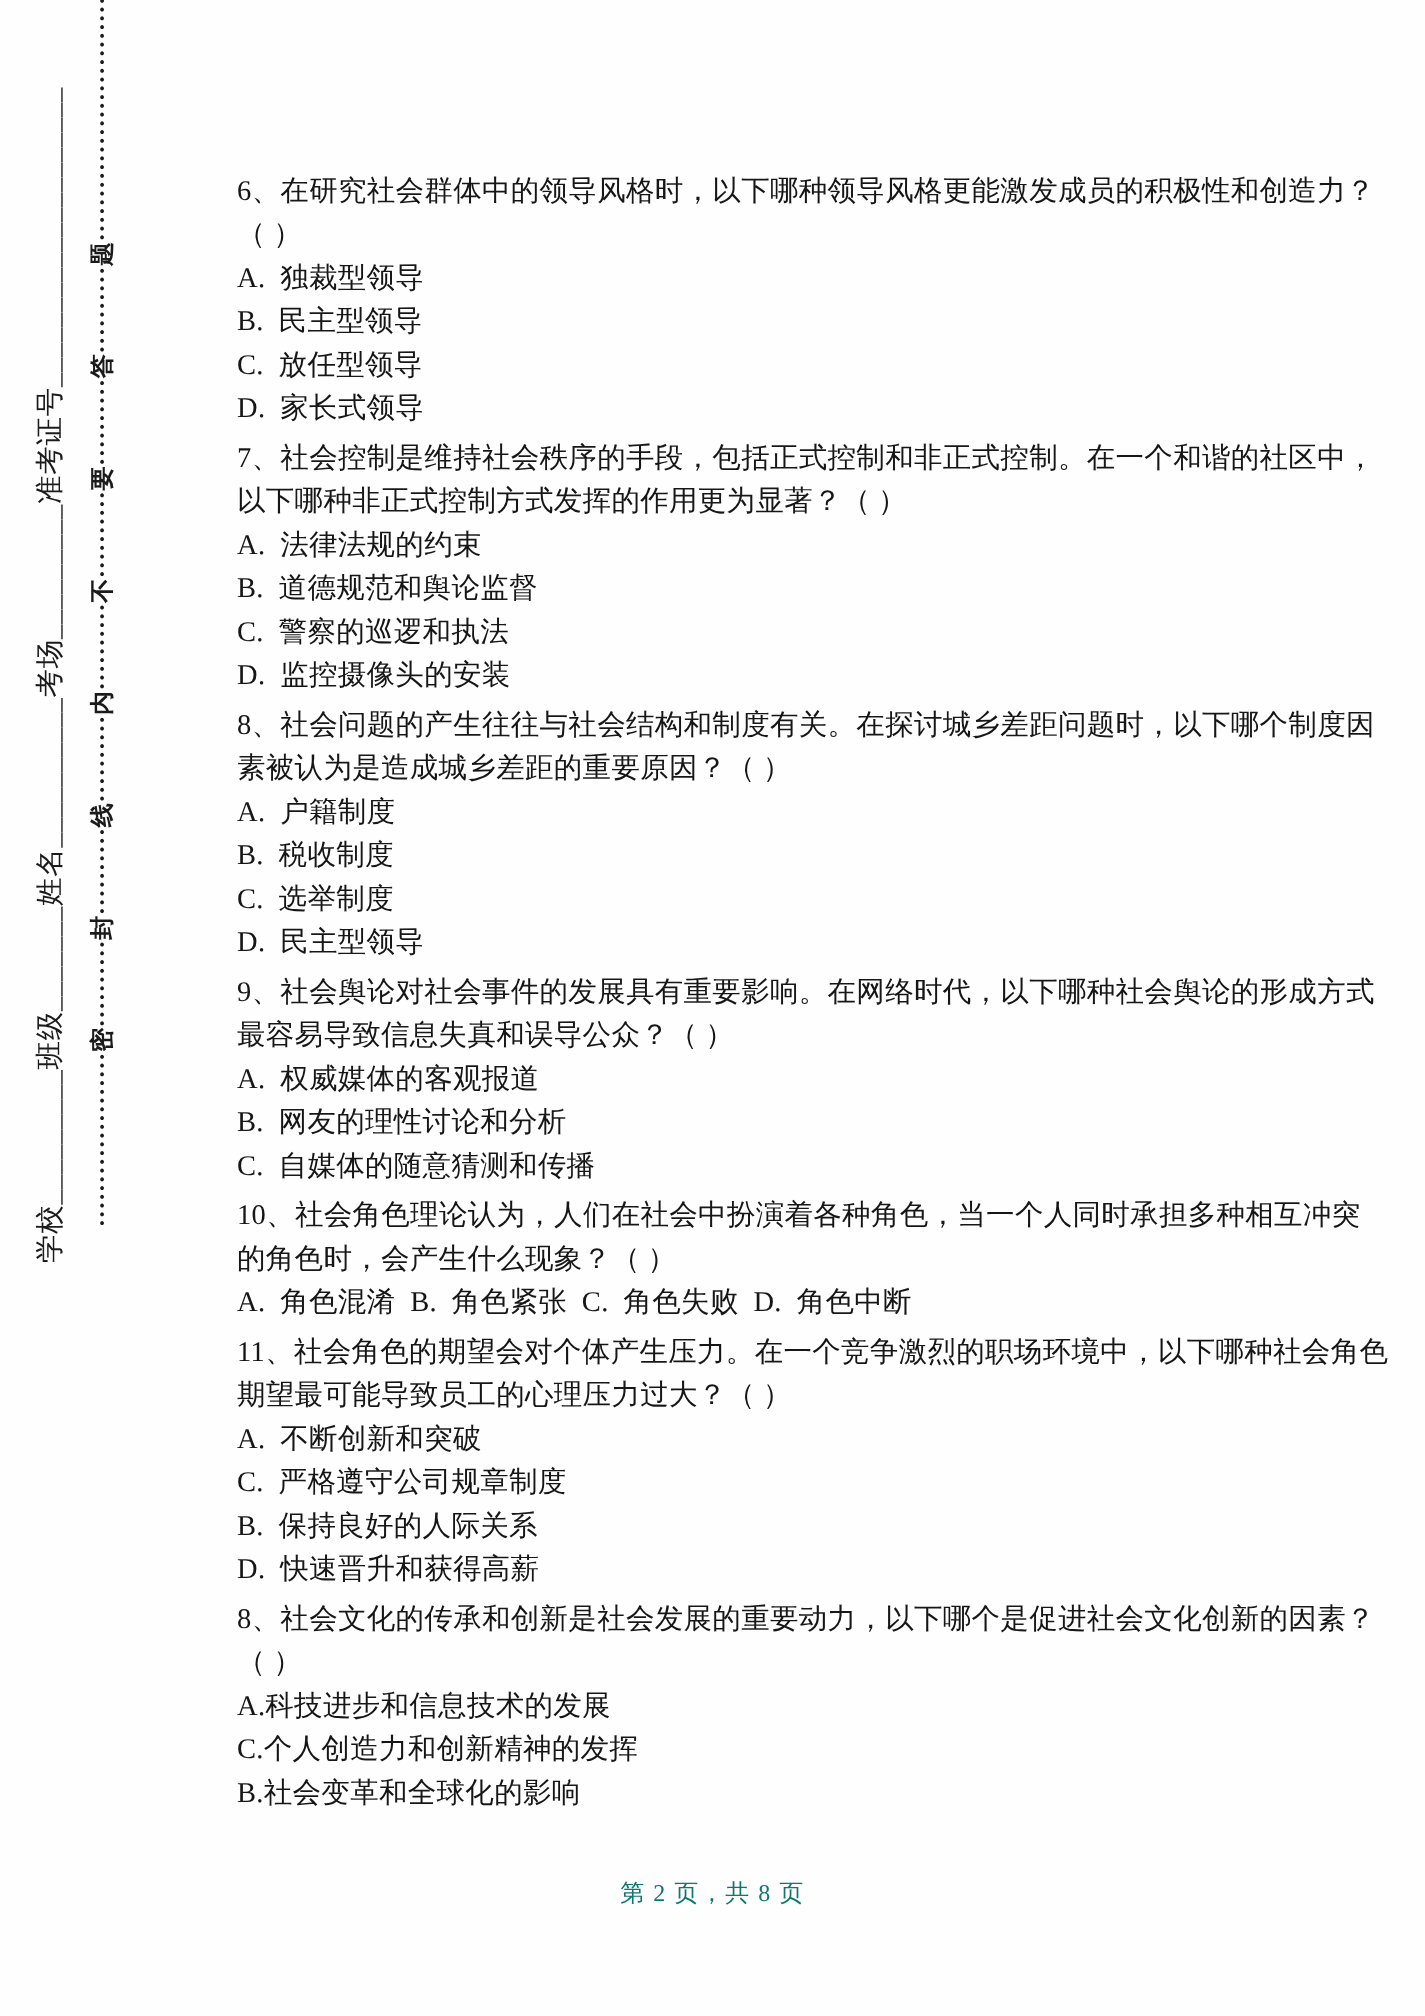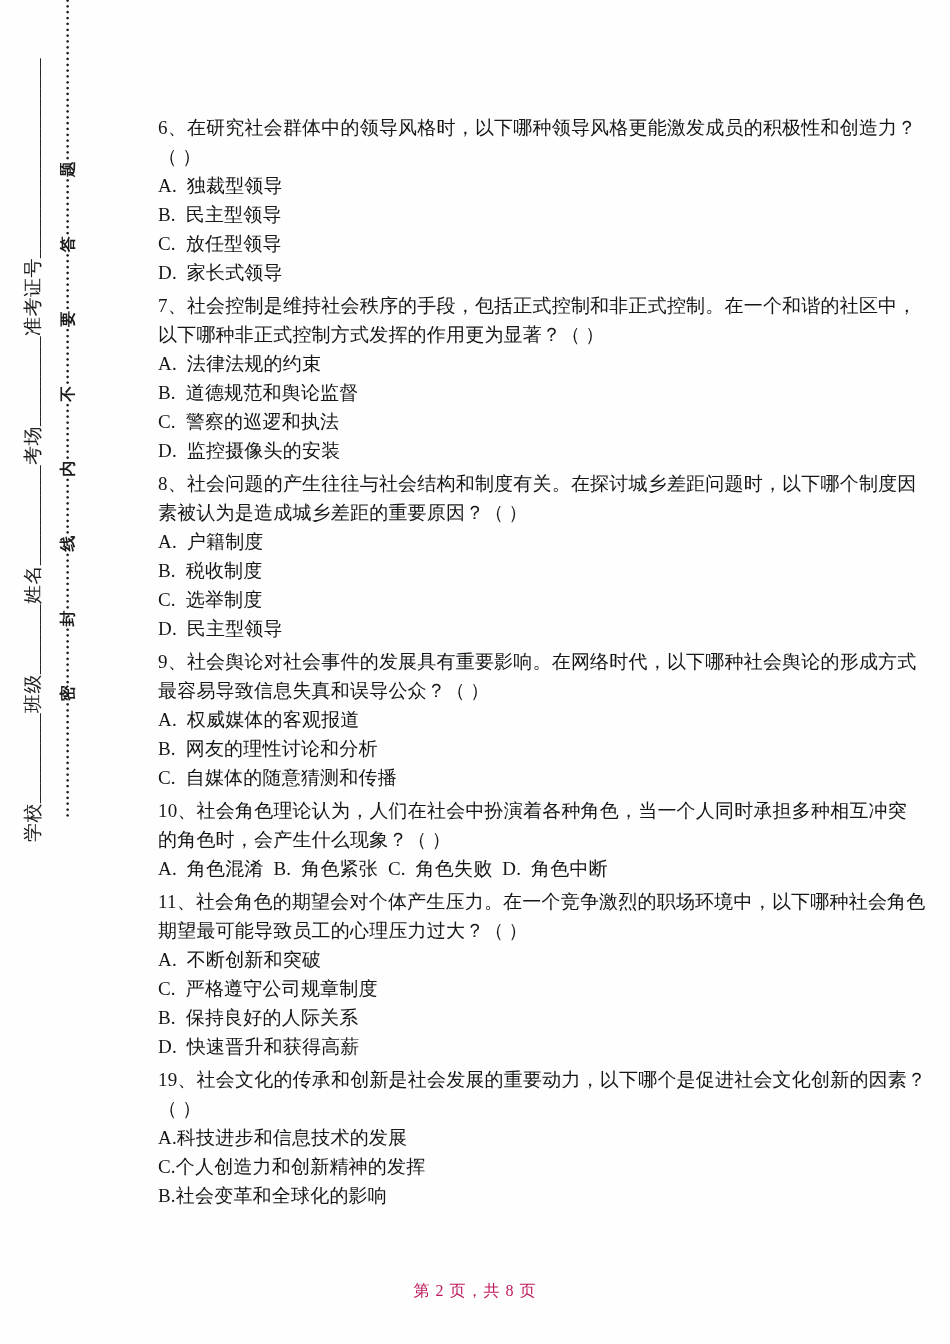--- a/index.html
+++ b/index.html
@@ -47,26 +47,26 @@
   }
   .question { margin-bottom: 4px; }
   .q-line {
     white-space: pre-wrap;
     letter-spacing: 0.2px;
   }
   
   .footer {
     position: absolute;
     left: 0;
-    top: 1281px;
+    top: 1252px;
     width: 100%;
     text-align: center;
     font-size: 16px;
     letter-spacing: 1px;
-    color: #be185d;
+    color: #0f766e;
   }
 </style>
 </head>
 <body>
 
 <div class="sheet">
 
   <div class="v-rot seal-labels">学校_________班级_______姓名__________考场_________准考证号____________________</div>
 
   <div class="v-rot seal-dots">····················密··········封··········线··········内··········不··········要··········答··········题································</div>
@@ -117,21 +117,21 @@
     <div class="question">
       <div class="q-line">11、社会角色的期望会对个体产生压力。在一个竞争激烈的职场环境中，以下哪种社会角色</div>
       <div class="q-line">期望最可能导致员工的心理压力过大？（ ）</div>
       <div class="q-line">A.  不断创新和突破</div>
       <div class="q-line">C.  严格遵守公司规章制度</div>
       <div class="q-line">B.  保持良好的人际关系</div>
       <div class="q-line">D.  快速晋升和获得高薪</div>
     </div>
 
     <div class="question">
-      <div class="q-line">19、社会文化的传承和创新是社会发展的重要动力，以下哪个是促进社会文化创新的因素？</div>
+      <div class="q-line">8、社会文化的传承和创新是社会发展的重要动力，以下哪个是促进社会文化创新的因素？</div>
       <div class="q-line">（ ）</div>
       <div class="q-line">A.科技进步和信息技术的发展</div>
       <div class="q-line">C.个人创造力和创新精神的发挥</div>
       <div class="q-line">B.社会变革和全球化的影响</div>
     </div>
 
   </div>
 
   <div class="footer">第 2 页，共 8 页</div>
 

